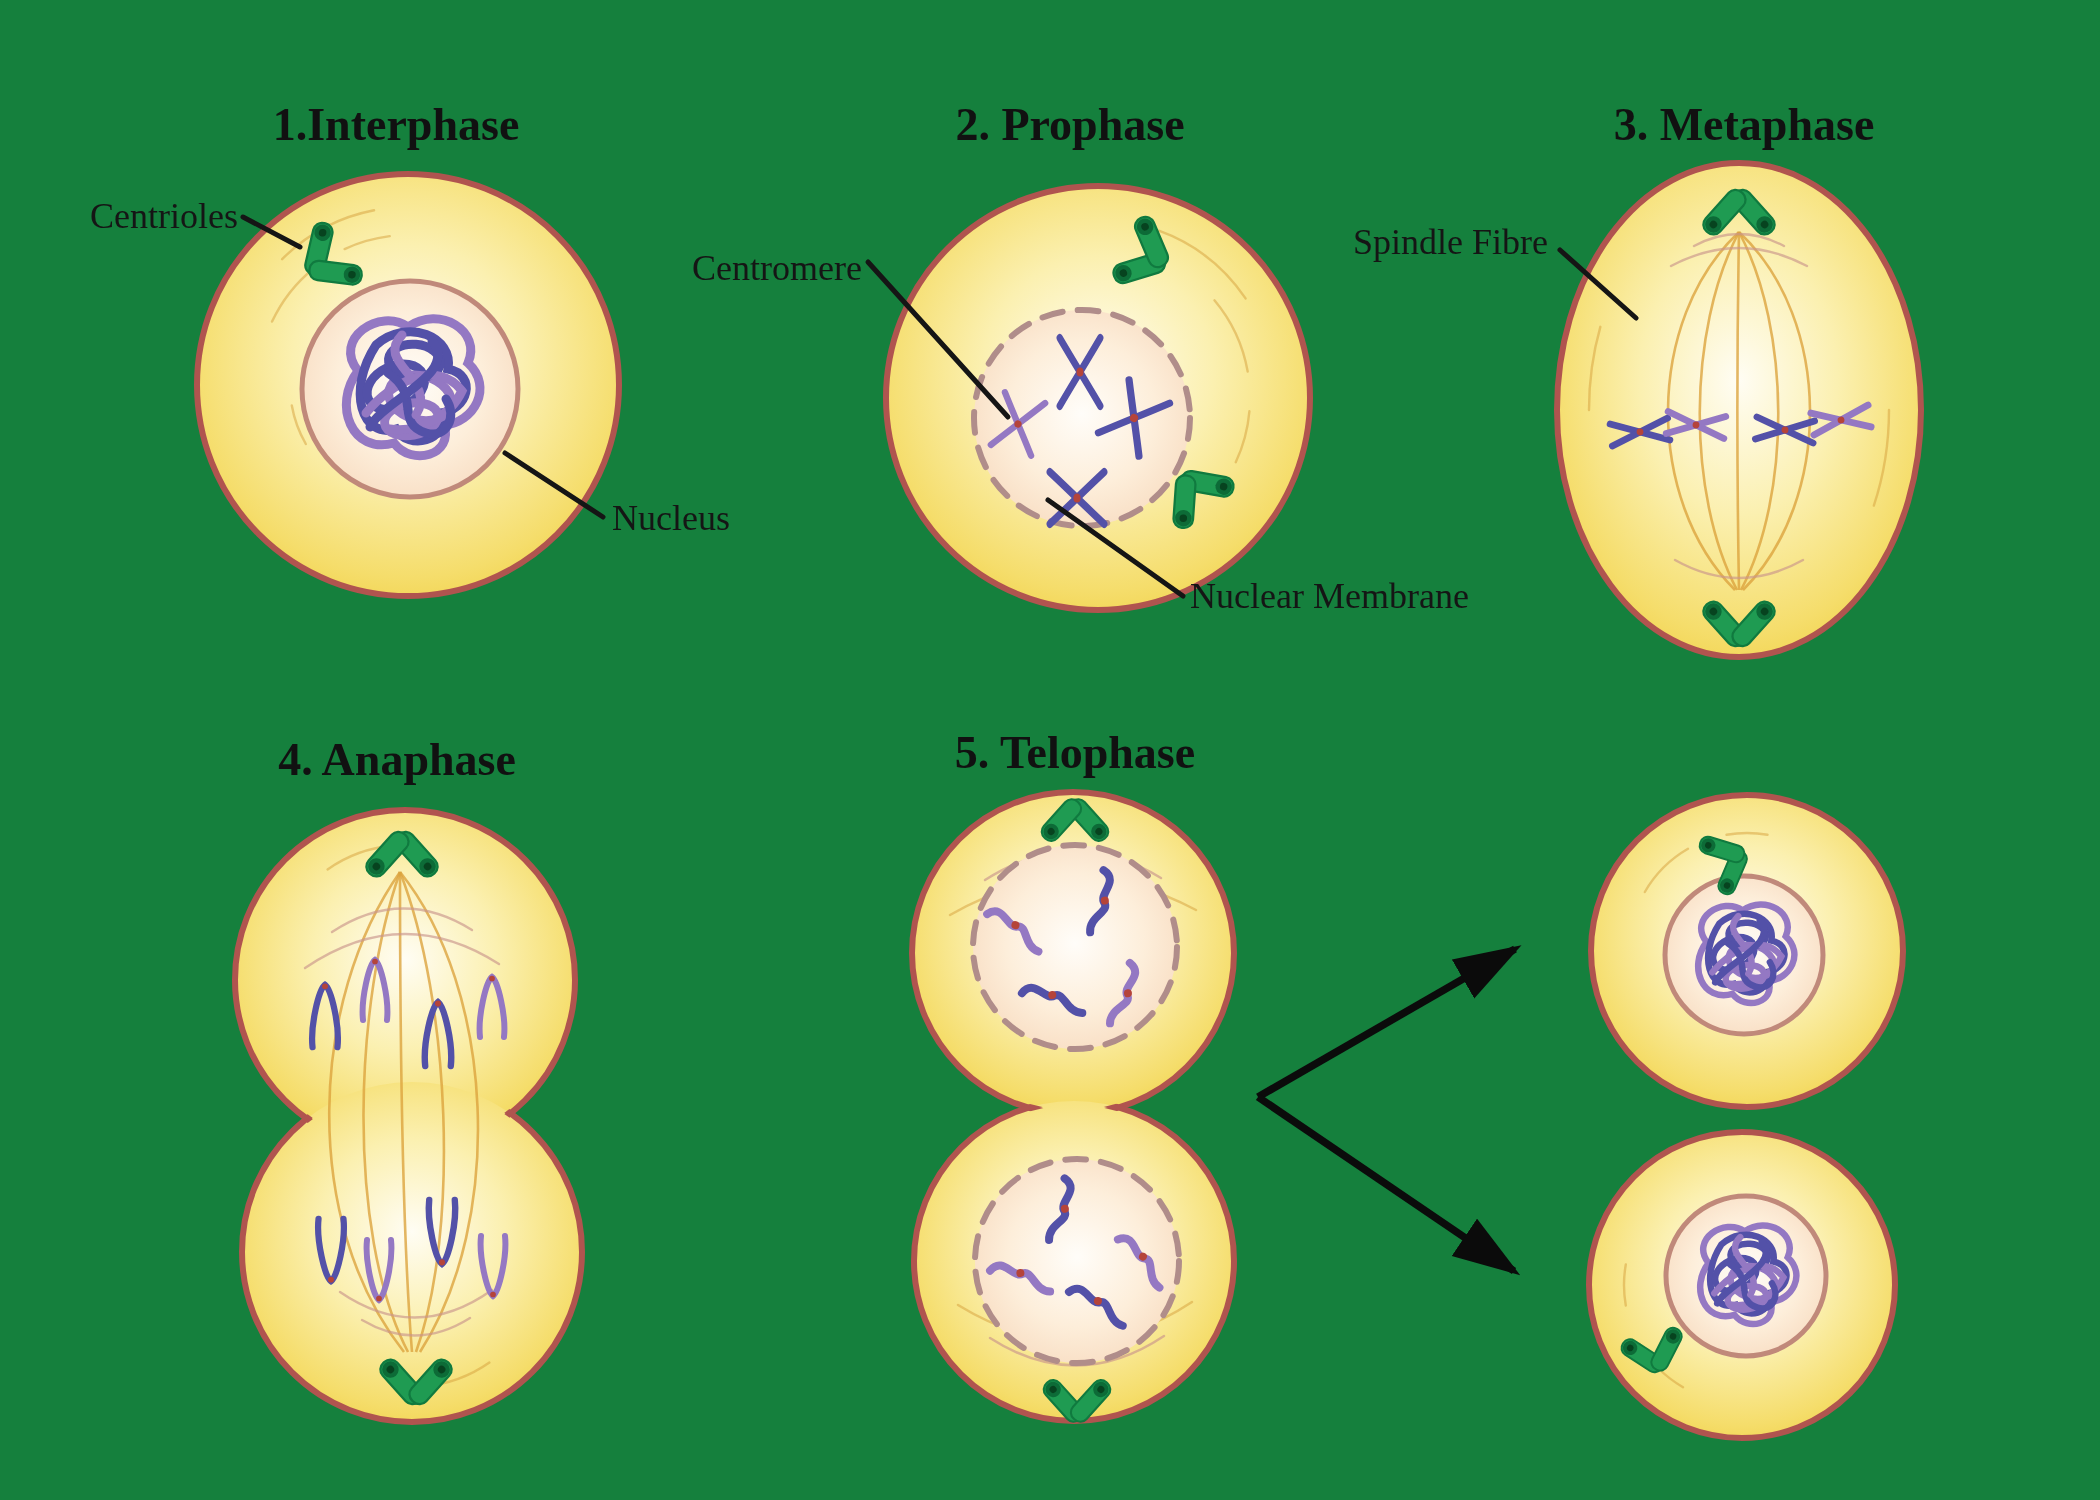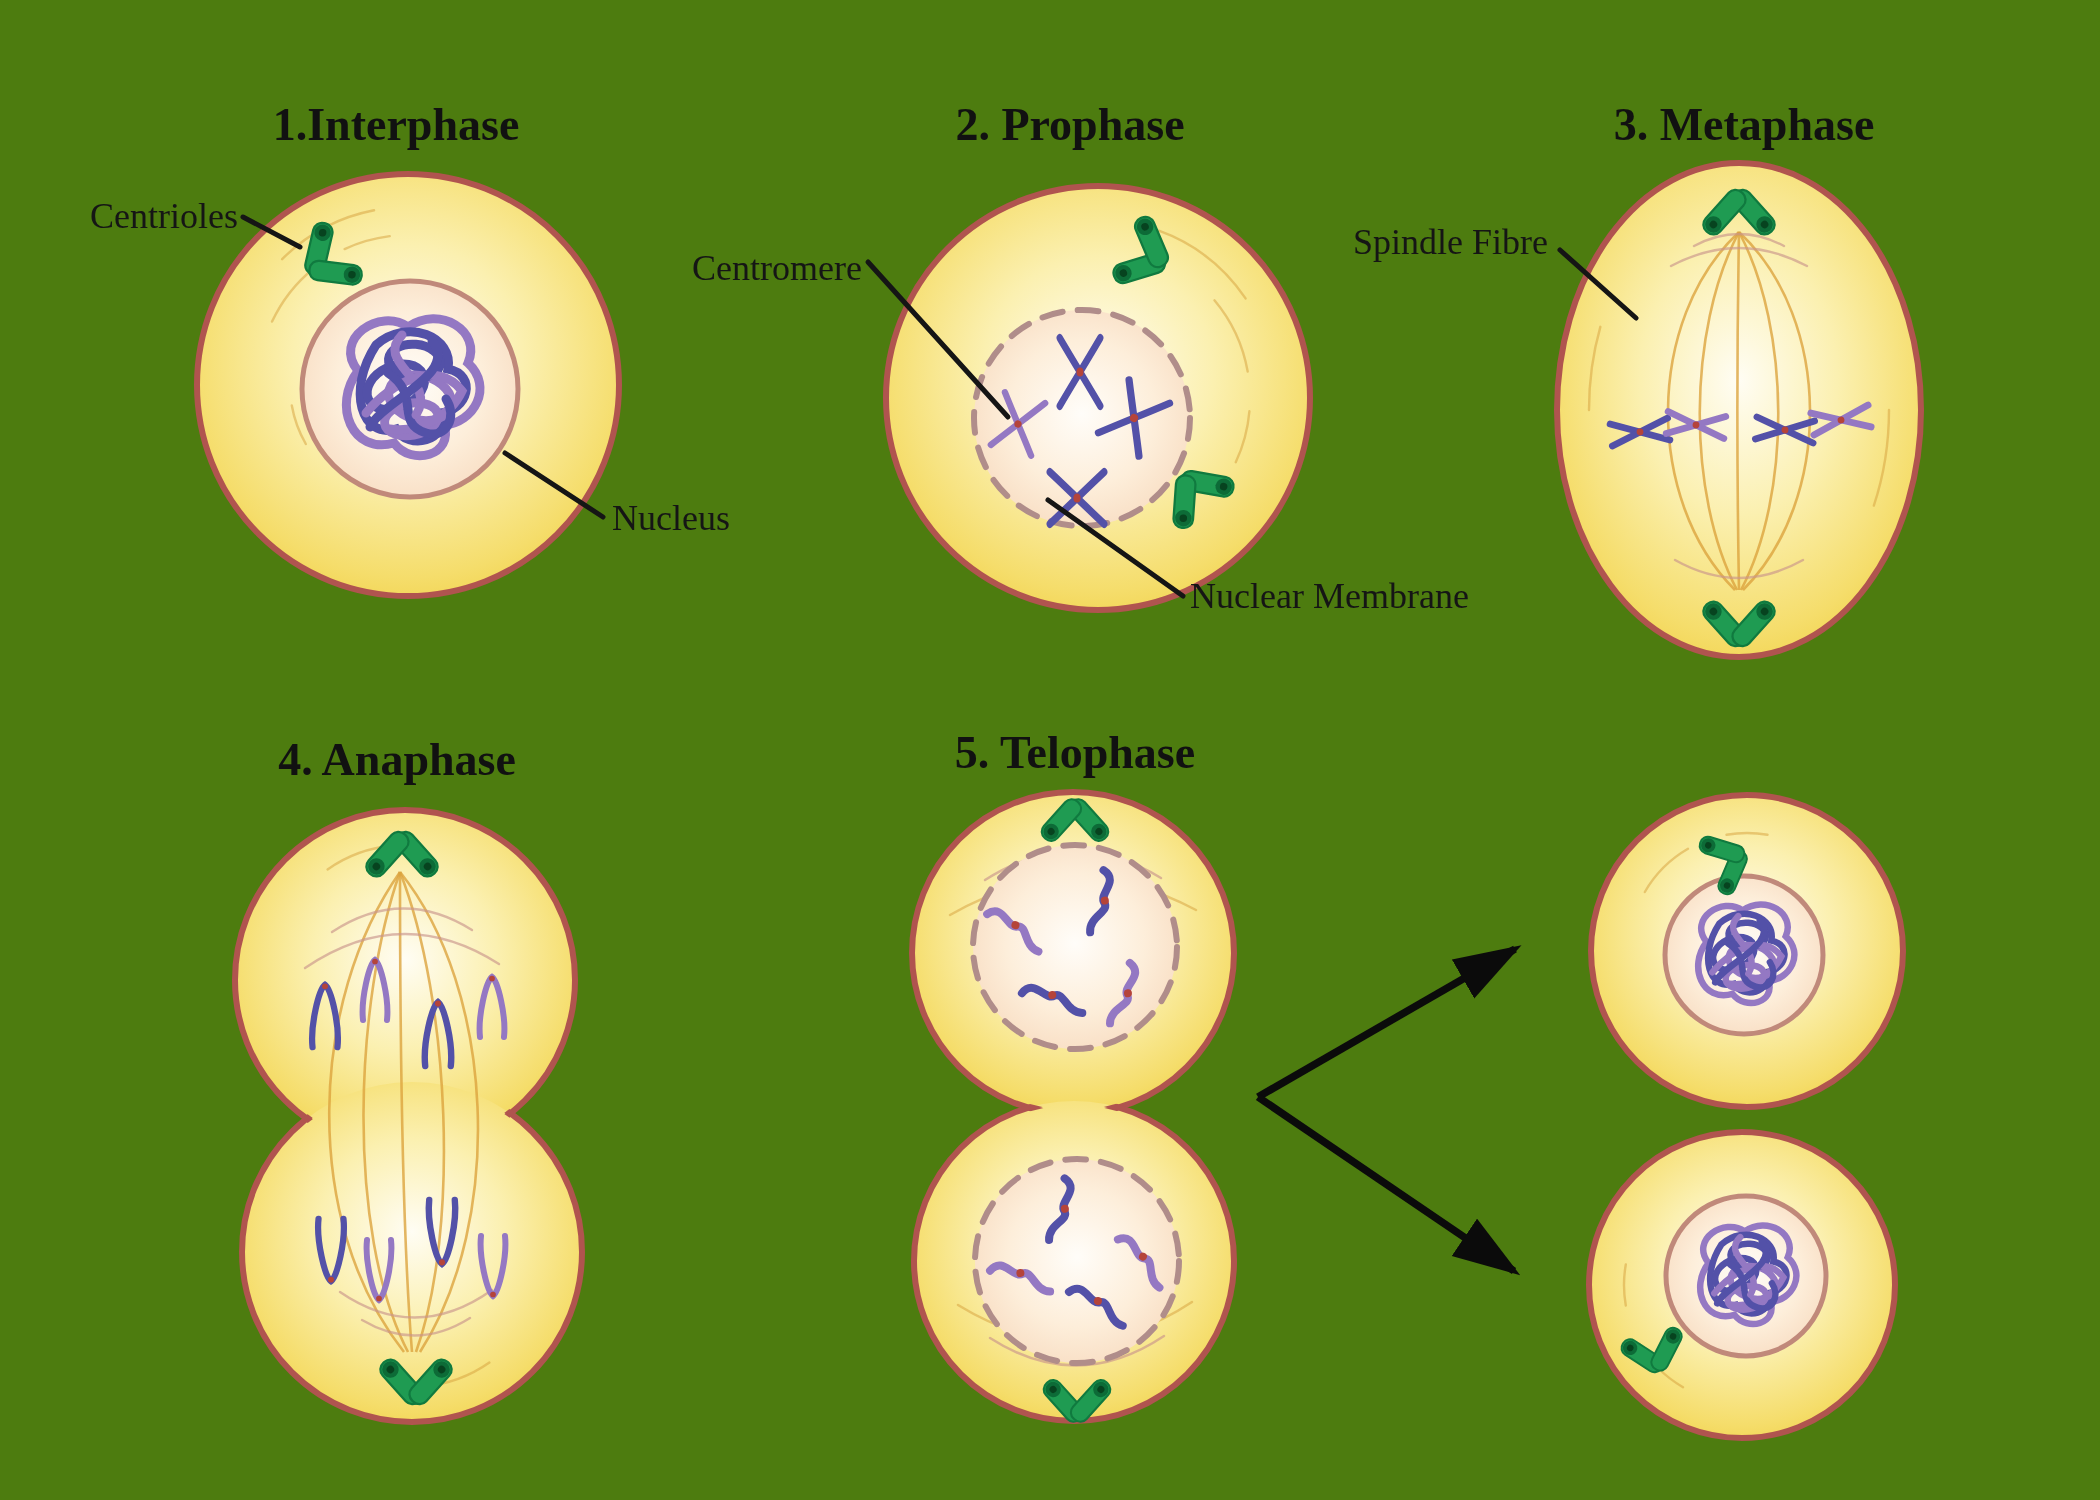--- a/index.html
+++ b/index.html
@@ -1,16 +1,16 @@
 <!DOCTYPE html>
 <html style="--cell-border: #b0544f; --cell-fill-edge: #eecb37; --cell-fill-mid: #f5dd6b; --cell-fill-center: #fffdf4; --nucleus-border: #c0897a; --nucleus-fill-edge: #f7d9bd; --nucleus-fill-center: #fffdf9; --membrane-dashed: #b08d8a; --chrom-dark: #5351a8; --chrom-light: #9478c3; --centromere: #b5443a; --centriole: #1f9b52; --centriole-dark: #0d6b37; --spindle: #dca43e; --texture: #d6a03c; --ink: #141414;"><head>
 <meta charset="utf-8">
 <style>
   html,body{margin:0;padding:0;background:#fff;}
-  #stage{width:2100px;height:1500px;position:relative;background:#4d7c0f;}
+  #stage{width:2100px;height:1500px;position:relative;background:#15803d;}
   svg{display:block;}
   .title{font:600 46px "Liberation Serif", "DejaVu Serif", serif;fill:#111;}
   .lbl{font:36px "Liberation Serif", "DejaVu Serif", serif;fill:#151515;}
   .cell{fill:url(#gCell);stroke:var(--cell-border,#b0544f);stroke-width:6;}
   .cell-fill{fill:url(#gCell);stroke:none;}
   .cell-stroke{fill:none;stroke:var(--cell-border,#b0544f);stroke-width:6;}
   .nuc{fill:url(#gNuc);stroke:var(--nucleus-border,#c0897a);stroke-width:5;}
   .nuc-dashed{fill:url(#gNuc);stroke:var(--membrane-dashed,#b08d8a);stroke-width:6;
               stroke-dasharray:21 15;stroke-linecap:round;}
   .fibre{fill:none;stroke:var(--spindle,#dca43e);stroke-width:2.6;opacity:.8;}

